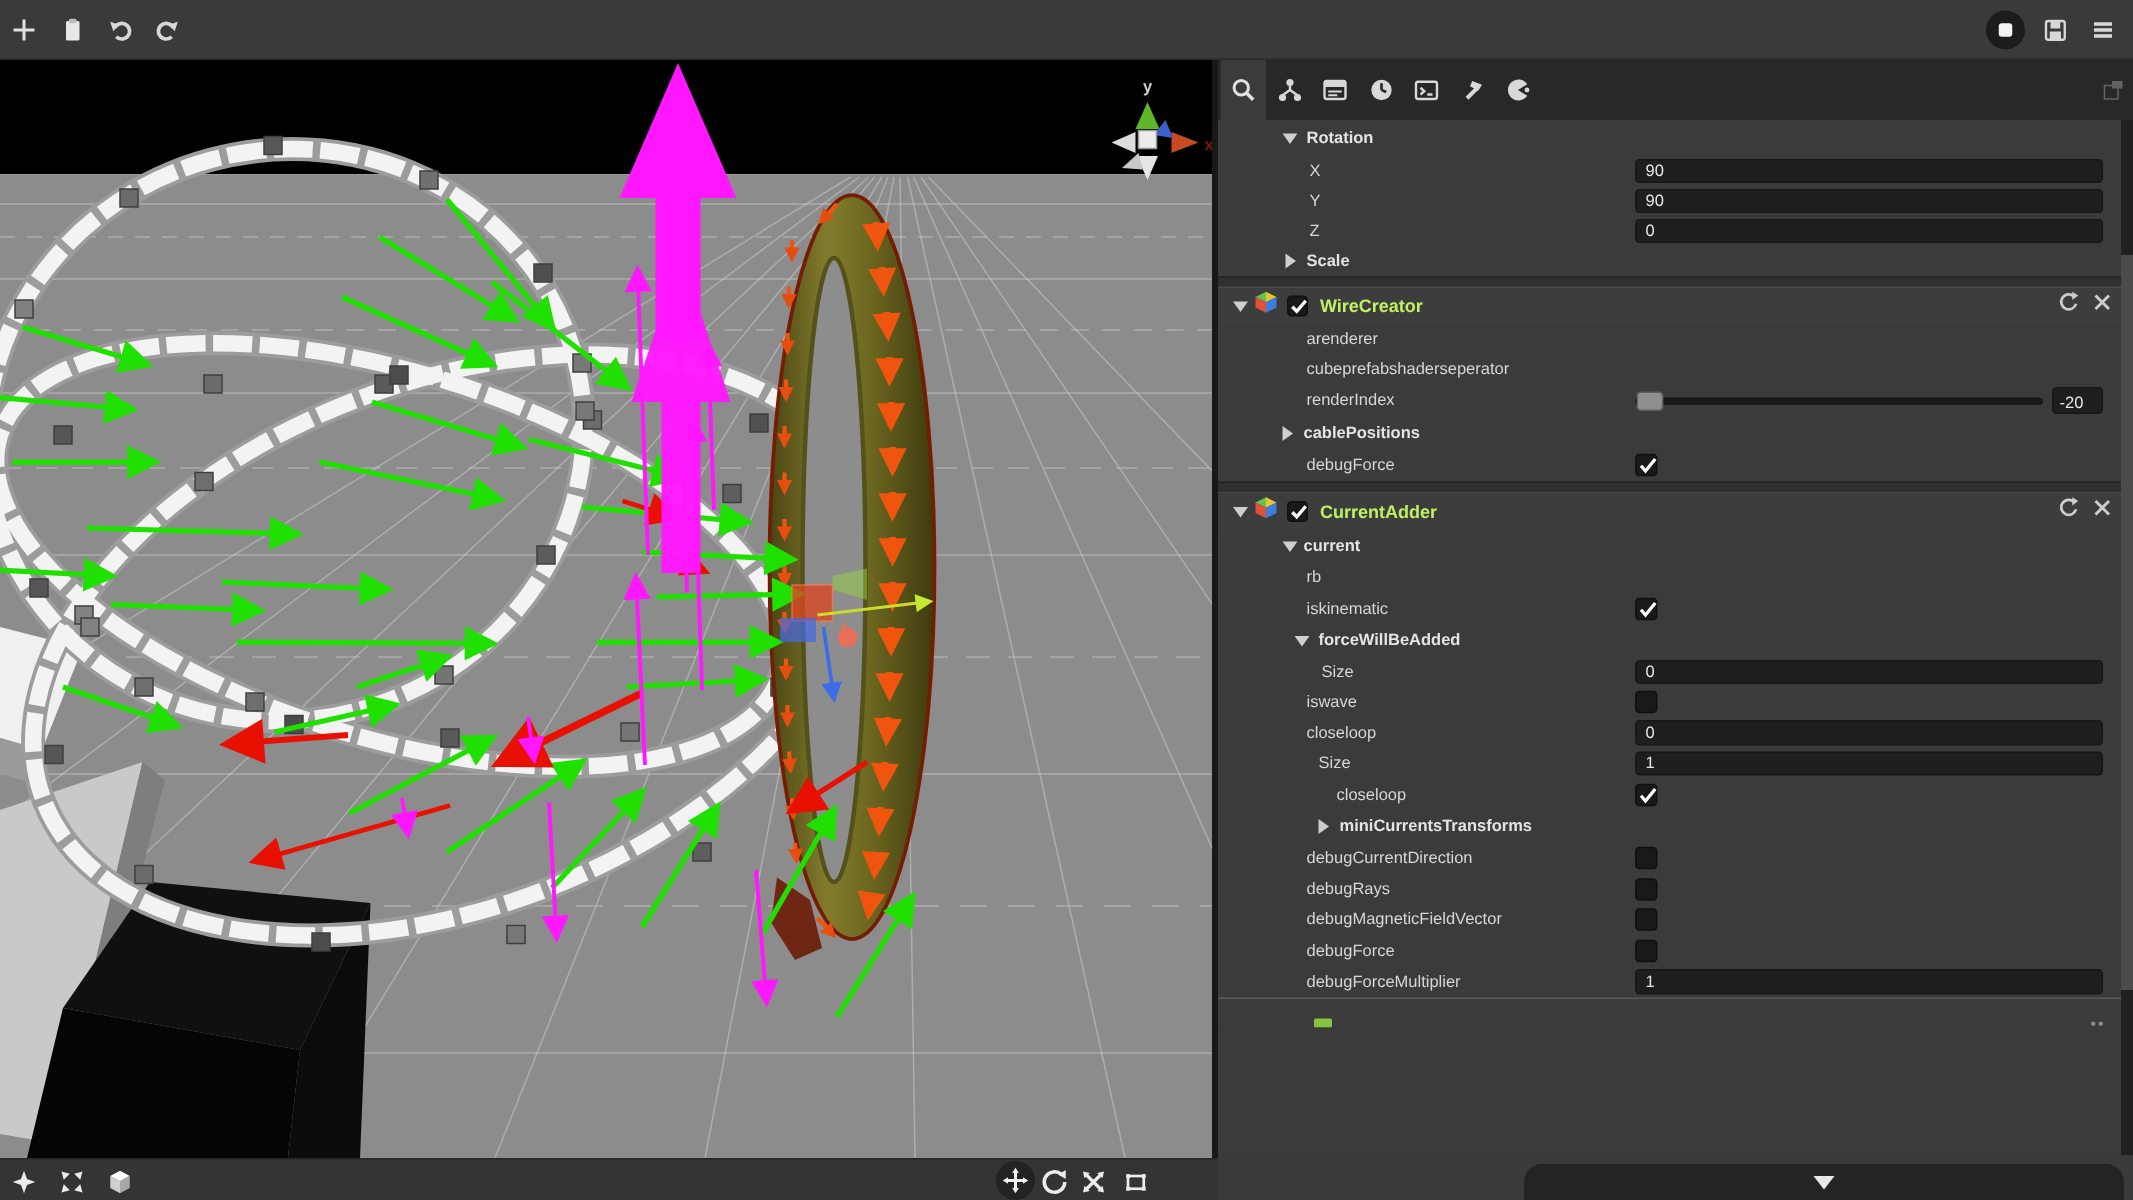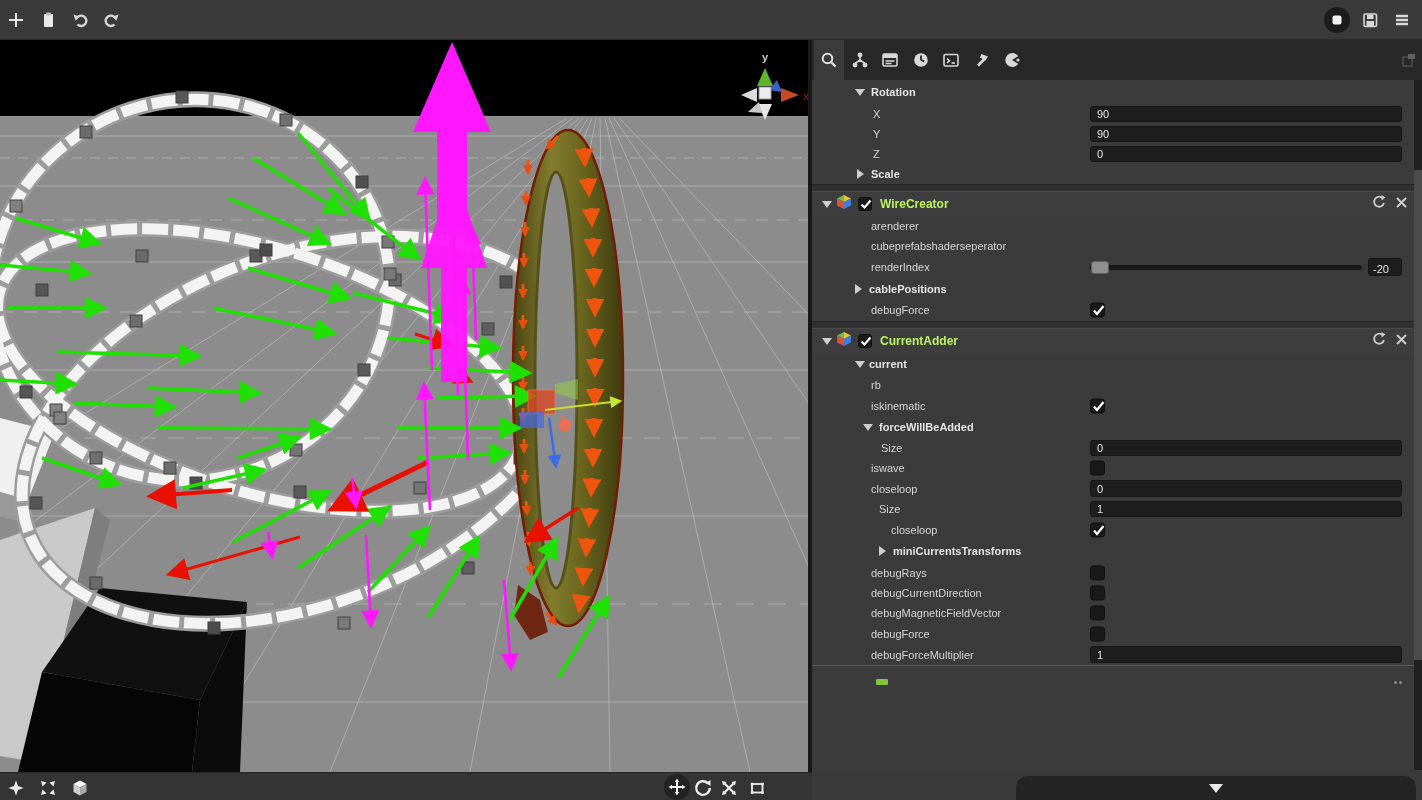--- a/index.html
+++ b/index.html
@@ -645,26 +645,26 @@
       <span class="cb">
           <svg width="17" height="17">
             <path d="M4 9 L7 12.5 L13.5 4.5" stroke="#fff" stroke-width="2.2" fill="none"></path>
           </svg>
         </span>
     </div>
     <div class="row" style="height:22px">
       <span class="tri-r" style="left:34px"></span>
       <span class="lbl bold" style="left:48px">miniCurrentsTransforms</span>
     </div>
+    <div class="row" style="height:20px">
+      <span class="lbl" style="left:26px">debugCurrentDirection</span>
+      <span class="cb"></span>
+    </div>
     <div class="row" style="height:21px">
       <span class="lbl" style="left:26px">debugRays</span>
-      <span class="cb"></span>
-    </div>
-    <div class="row" style="height:20px">
-      <span class="lbl" style="left:26px">debugCurrentDirection</span>
       <span class="cb"></span>
     </div>
     <div class="row" style="height:20px">
       <span class="lbl" style="left:26px">debugMagneticFieldVector</span>
       <span class="cb"></span>
     </div>
     <div class="row" style="height:21px">
       <span class="lbl" style="left:26px">debugForce</span>
       <span class="cb"></span>
     </div>

